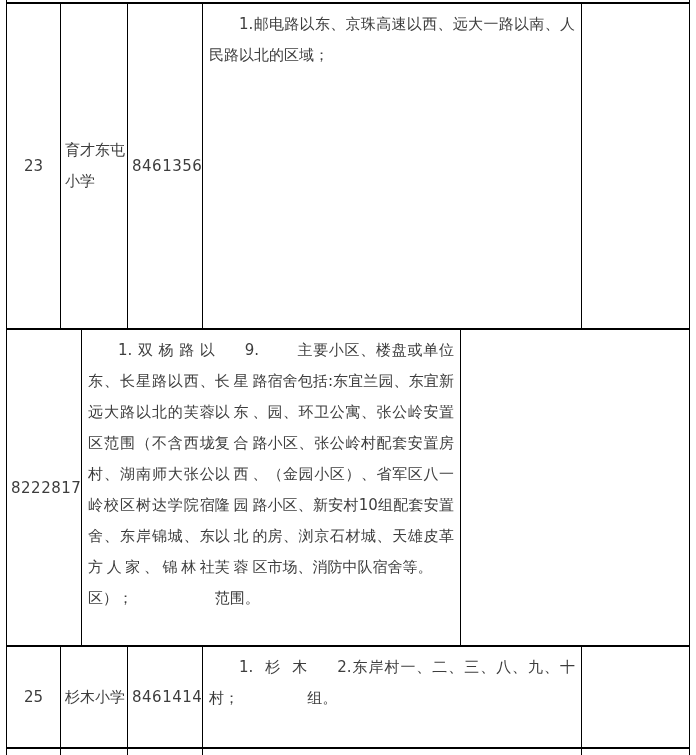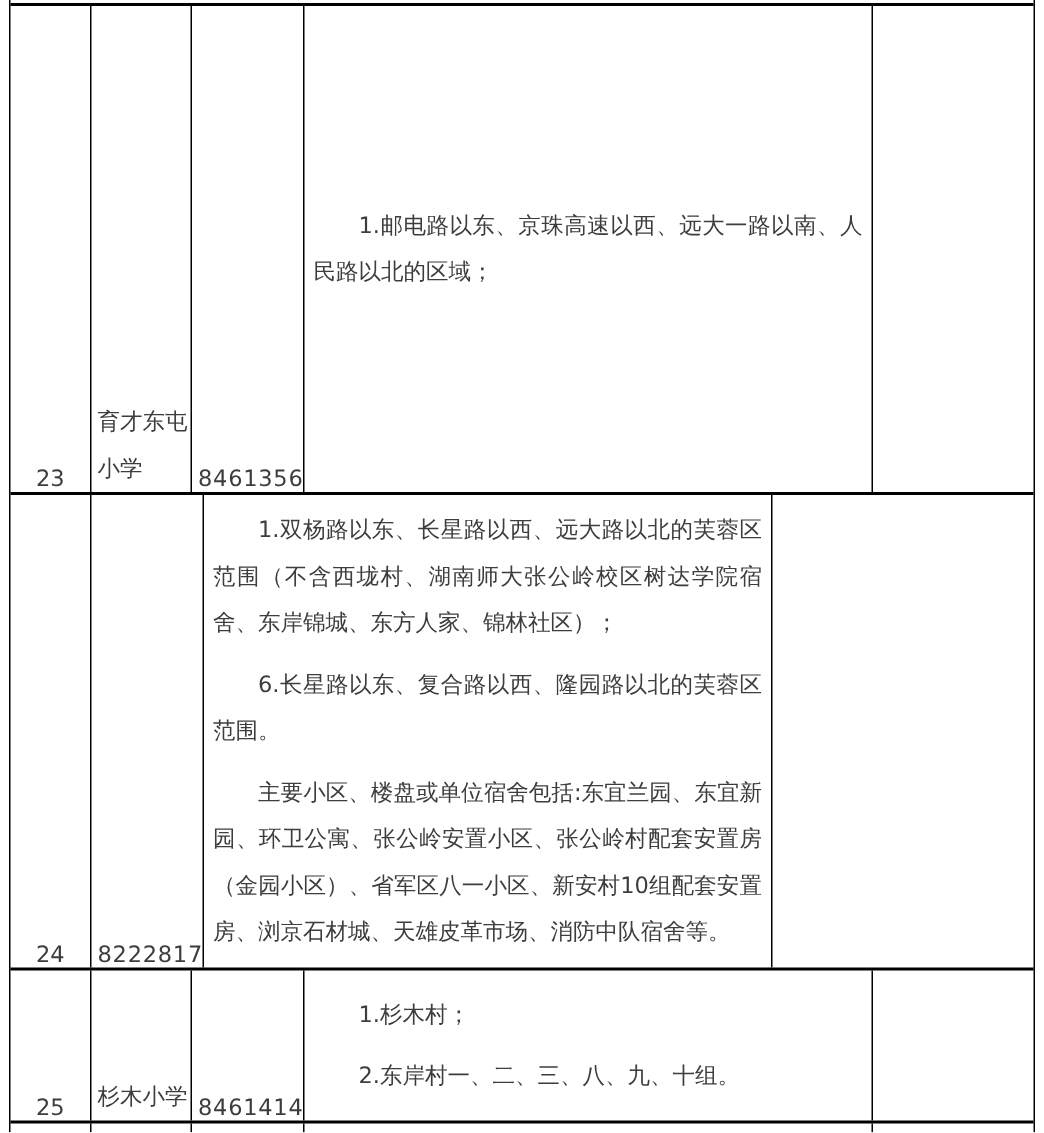--- a/index.html
+++ b/index.html
@@ -21,28 +21,28 @@
   }
   .row{display:flex;box-sizing:border-box;border-top:2px solid #000;}
   .row.sliver{border-top:none;height:2px;}
   .row.r0{height:326px;}
   .row.r1{height:317px;}
   .row.r2{height:102px;}
   .row.partial{flex:1;}
   .cell{
     box-sizing:border-box;
     border-right:1px solid #000;
-    display:flex;align-items:flex-end;
+    display:flex;align-items:center;
     font-size:15px;
     overflow:hidden;
   }
   .c1{width:54px;justify-content:center;}
   .c2{width:67px;padding:0 2px 0 4px;line-height:31px;}
   .c3{width:75px;padding-left:4px;letter-spacing:0.5px;}
-  .c4{width:379px;flex-direction:column;justify-content:center;align-items:stretch;padding:0 6px;}
+  .c4{width:379px;flex-direction:row;justify-content:center;align-items:stretch;padding:0 6px;}
   .c5{flex:1;border-right:none;}
   .c4 p{
     margin:5px 0;
     line-height:31px;
     text-indent:2em;
     text-align:justify;
   }
 </style>
 </head>
 <body>
@@ -64,29 +64,26 @@
       </div>
       <div class="cell c4">
         <p>1.邮电路以东、京珠高速以西、远大一路以南、人民路以北的区域；</p>
       </div>
       <div class="cell c5">
         <span></span>
       </div>
     </div>
 
     <div class="row r1">
-      <div class="cell c1">
-        <span>24</span>
-      </div>
       <div class="cell c3">
         <span>82228176</span>
       </div>
       <div class="cell c4">
         <p>1.双杨路以东、长星路以西、远大路以北的芙蓉区范围（不含西垅村、湖南师大张公岭校区树达学院宿舍、东岸锦城、东方人家、锦林社区）；</p>
-        <p>6.长星路以东、复合路以西、隆园路以北的芙蓉区范围。</p>
+        <p>9.长星路以东、复合路以西、隆园路以北的芙蓉区范围。</p>
         <p>主要小区、楼盘或单位宿舍包括:东宜兰园、东宜新园、环卫公寓、张公岭安置小区、张公岭村配套安置房（金园小区）、省军区八一小区、新安村10组配套安置房、浏京石材城、天雄皮革市场、消防中队宿舍等。</p>
       </div>
       <div class="cell c5">
         <span></span>
       </div>
     </div>
 
     <div class="row r2">
       <div class="cell c1">
         <span>25</span>

